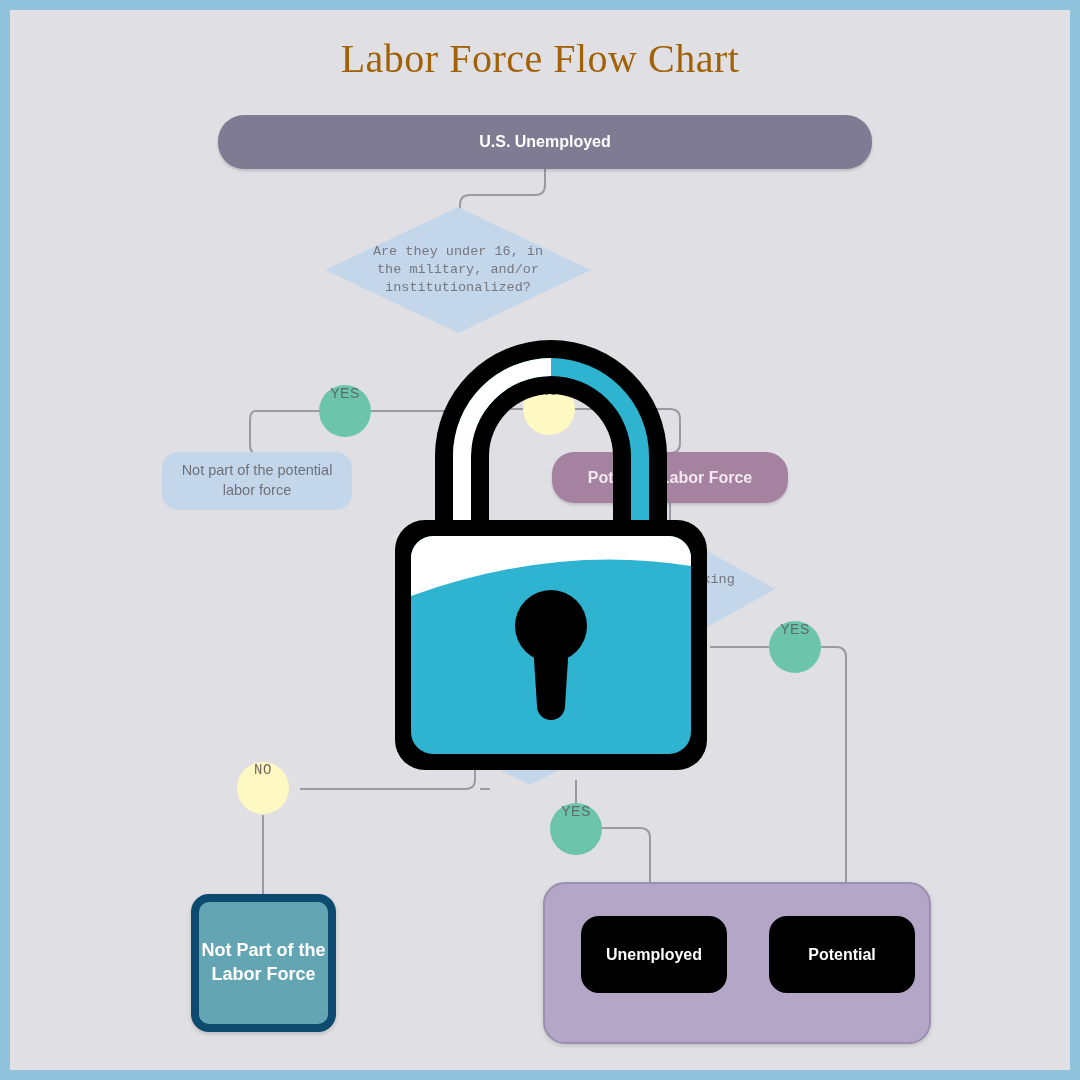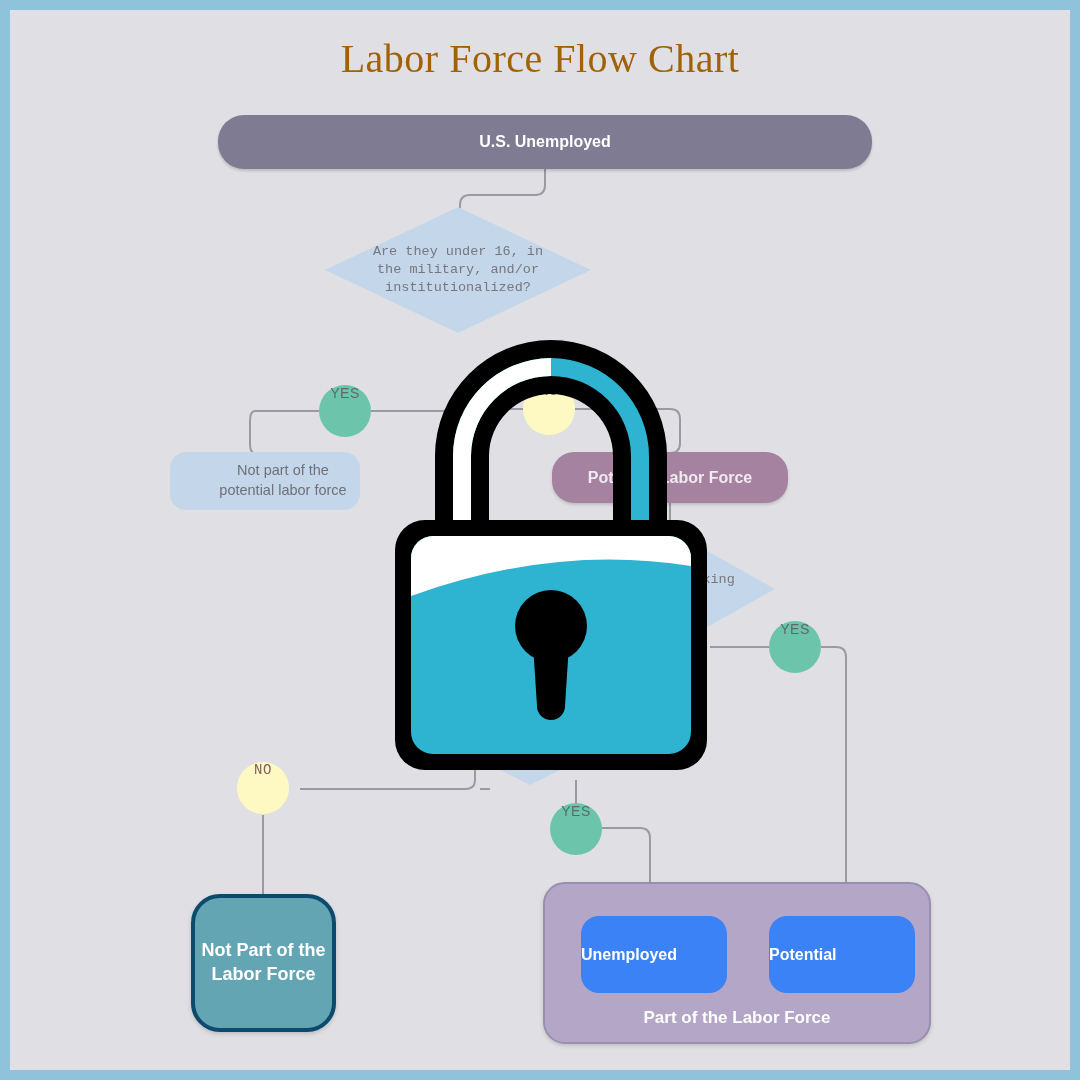--- a/index.html
+++ b/index.html
@@ -83,23 +83,23 @@
   .mauve-box {
     border-radius: 22px;
     background: #a682a1;
     color: #f2e9f1;
     font-size: 16px;
     font-weight: bold;
     box-shadow: 0 2px 3px rgba(0,0,0,0.14);
   }
   
   .teal-box {
-    border-radius: 29px;
+    border-radius: 18px;
     background: #64a5b4;
-    border: 4px solid #0c4a6e;
+    border: 8px solid #0c4a6e;
     color: #ffffff;
     font-size: 18px;
     font-weight: bold;
     line-height: 1.32;
     box-shadow: 0 2px 4px rgba(0,0,0,0.16);
   }
   
   .group-box {
     border-radius: 22px;
     background: #b3a6c6;
@@ -113,26 +113,27 @@
     bottom: 14px;
     width: 100%;
     text-align: center;
     color: #ffffff;
     font-size: 17px;
     font-weight: bold;
   }
   .inner-blue {
     position: absolute;
     border-radius: 18px;
-    background: #3b82f6;
+    background: #000000;
     color: #ffffff;
     font-size: 16px;
     font-weight: bold;
     display: flex;
     align-items: center;
+    justify-content: center;
     text-align: center;
   }
   
   .diamond-wrap {
     position: absolute;
   }
   .diamond-shape {
     position: absolute;
     inset: 0;
     background: #c4d7ea;
@@ -223,21 +224,21 @@
     </div>
 
     <div class="pill pill-yes" style="left:309px; top:375px;">
       <span>YES</span>
     </div>
 
     <div class="pill pill-no" style="left:513px; top:373px;">
       <span>NO</span>
     </div>
 
-    <div class="node soft-blue" style="left:160px; top:442px; width:190px; height:58px;padding-left:48px;">
+    <div class="node soft-blue" style="left:152px; top:442px; width:190px; height:58px;">
       <span>Not part of the potential labor force</span>
     </div>
 
     <div class="node mauve-box" style="left:542px; top:442px; width:236px; height:51px;">
       <span>Potential Labor Force</span>
     </div>
 
     <div class="diamond-wrap" style="left:555px; top:520px; width:210px; height:118px;">
       <div class="diamond-shape"></div>
       <div class="diamond-text">Are they working now?</div>
@@ -264,21 +265,20 @@
       <span>Not Part of the Labor Force</span>
     </div>
 
     <div class="node group-box" style="left:533px; top:872px; width:388px; height:162px;">
       <div class="inner-blue" style="left:36px; top:32px; width:146px; height:77px;">
         <span>Unemployed</span>
       </div>
       <div class="inner-blue" style="left:224px; top:32px; width:146px; height:77px;">
         <span>Potential</span>
       </div>
-      <div class="group-label">Part of the Labor Force</div>
     </div>
 
     <svg id="lock" viewBox="0 0 312 442" xmlns="http://www.w3.org/2000/svg">
 
       <path d="M 40 240 L 40 128 A 116 116 0 0 1 272 128 L 272 240 L 218 240 L 218 128 A 62 62 0 0 0 94 128 L 94 240 Z" fill="#000000"></path>
 
       <path d="M 58 236 L 58 128 A 98 98 0 0 1 254 128 L 254 236 L 236 236 L 236 128 A 80 80 0 0 0 76 128 L 76 236 Z" fill="#2eb3d0"></path>
 
       <path d="M 58 210 L 58 128 A 98 98 0 0 1 156 30 L 156 48 A 80 80 0 0 0 76 128 L 76 210 Z" fill="#ffffff"></path>
 

